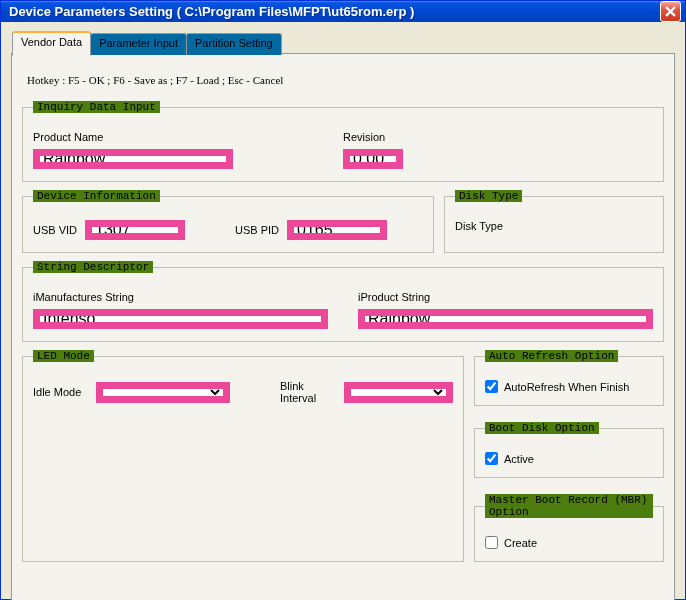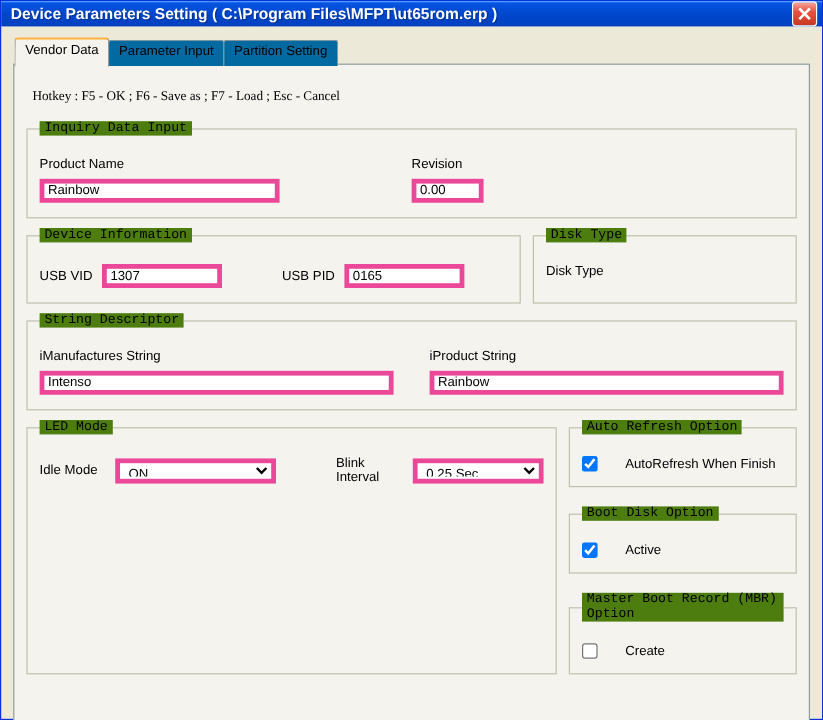--- a/index.html
+++ b/index.html
@@ -96,39 +96,39 @@
   padding: 0 4px;
   font-size: 11px;
   background: #4d7c0f;
   font-family: Liberation Mono, monospace;
 }
 .field { display: flex; flex-direction: column; }
 .field-h { display: flex; align-items: center; gap: 8px; }
 .label { margin-bottom: 6px; }
 input[type="text"], select {
   font-family: Tahoma, Arial, sans-serif;
-  font-size: 11px;
-  border: 4px solid #ec4899;
+  font-size: 16px;
+  border: 7px solid #ec4899;
   background: #fff;
   padding: 2px 3px;
   height: 20px;
 }
 select {
   background: #fff;
   height: 21px;
 }
 .sel-vendor { background: #316ac5; color: #fff; }
 .two-col { display: flex; gap: 10px; }
 .left-col { flex: 1; }
 .right-side { width: 200px; display: flex; flex-direction: column; gap: 8px; }
 .inquiry-row { display: flex; gap: 20px; }
 .devinfo-row { display: flex; gap: 50px; align-items: center; }
 .string-row { display: flex; gap: 30px; justify-content: space-between; }
 .led-row { display: flex; gap: 50px; align-items: center; }
-label.cb { display: flex; align-items: center; gap: 23px; }
+label.cb { display: flex; align-items: center; gap: 6px; }
 input[type="checkbox"] { width: 13px; height: 13px; }
 .tabs-wrap { position: relative; margin-top: 21px; }
 </style>
 </head>
 <body>
 
 <div class="window">
   <div class="titlebar">
     <span class="titlebar-text">Device Parameters Setting ( C:\Program Files\MFPT\ut65rom.erp )</span>
     <div class="close-btn">

